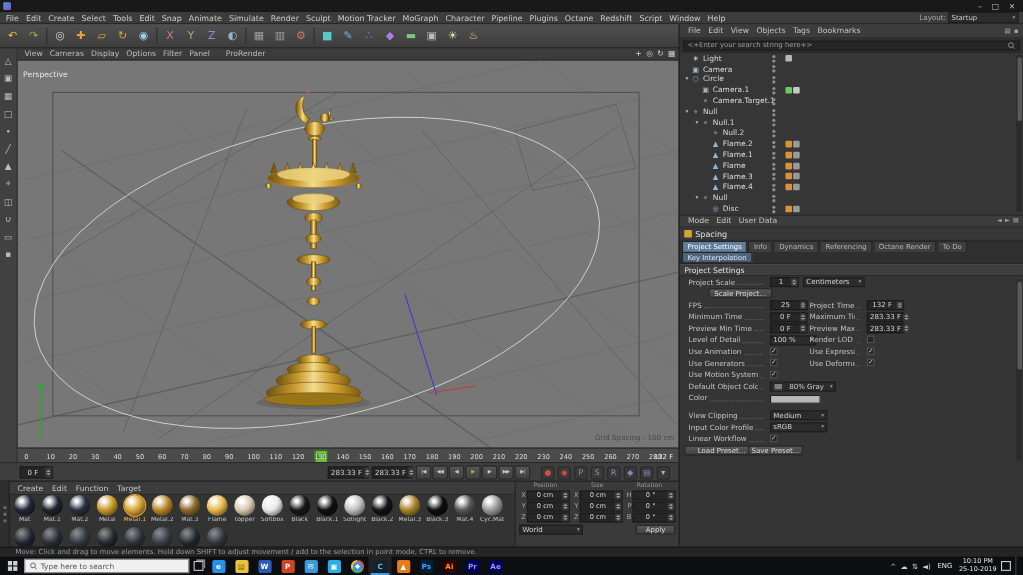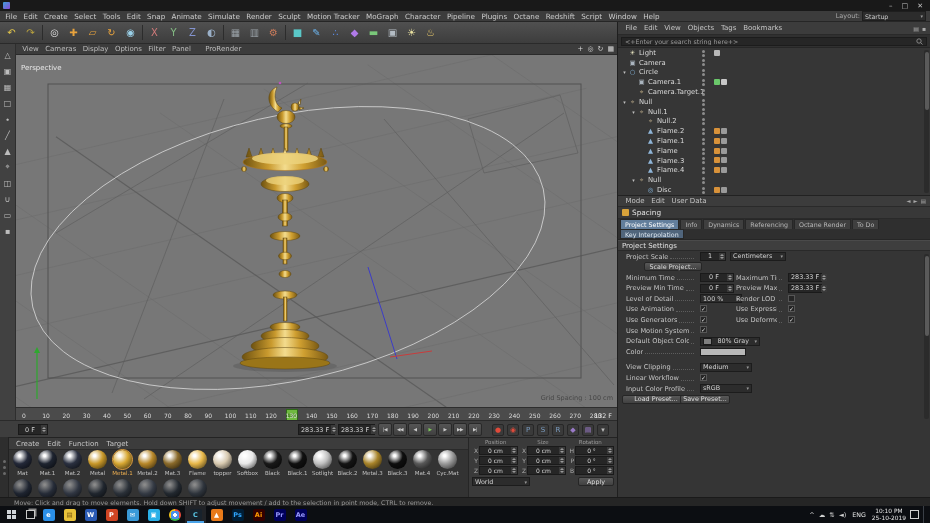--- a/index.html
+++ b/index.html
@@ -861,20 +861,44 @@
         <span class="drop" style="left: 112px; width: 56px;">
           <span>Centimeters</span>
           <span class="car">▾</span>
         </span>
       </div>
       <div class="am-row">
         <span class="btn" style="left: 26px; width: 58px; position: absolute;">Scale Project...</span>
       </div>
       <div class="am-row">
         <span class="flabel" style="left: 8px; width: 70px;">
+          <span class="txt">FPS</span>
+          <span class="dots"></span>
+        </span>
+        <span class="spin" style="width: 34px; position: absolute; left: 82px; height: 9px;">
+          <span class="sv">25</span>
+          <span class="arr">
+            <b class="up"></b>
+            <b class="dn"></b>
+          </span>
+        </span>
+        <span class="flabel" style="left: 118px; width: 48px;">
+          <span class="txt">Project Time</span>
+          <span class="dots"></span>
+        </span>
+        <span class="spin" style="width: 34px; position: absolute; left: 170px; height: 9px;">
+          <span class="sv">132 F</span>
+          <span class="arr">
+            <b class="up"></b>
+            <b class="dn"></b>
+          </span>
+        </span>
+      </div>
+      <div class="am-row">
+        <span class="flabel" style="left: 8px; width: 70px;">
           <span class="txt">Minimum Time</span>
           <span class="dots"></span>
         </span>
         <span class="spin" style="width: 34px; position: absolute; left: 82px; height: 9px;">
           <span class="sv">0 F</span>
           <span class="arr">
             <b class="up"></b>
             <b class="dn"></b>
           </span>
         </span>
@@ -984,54 +1008,61 @@
           <span class="txt">View Clipping</span>
           <span class="dots"></span>
         </span>
         <span class="drop" style="left: 82px; width: 52px;">
           <span>Medium</span>
           <span class="car">▾</span>
         </span>
       </div>
       <div class="am-row">
         <span class="flabel" style="left: 8px; width: 70px;">
-          <span class="txt">Linear Workflow</span>
-          <span class="dots"></span>
-        </span>
-        <span class="chk" style="left: 82px;">✓</span>
-      </div>
-      <div class="am-row">
-        <span class="flabel" style="left: 8px; width: 70px;">
           <span class="txt">Input Color Profile</span>
           <span class="dots"></span>
         </span>
         <span class="drop" style="left: 82px; width: 52px;">
           <span>sRGB</span>
           <span class="car">▾</span>
         </span>
+      </div>
+      <div class="am-row">
+        <span class="flabel" style="left: 8px; width: 70px;">
+          <span class="txt">Linear Workflow</span>
+          <span class="dots"></span>
+        </span>
+        <span class="chk" style="left: 82px;">✓</span>
       </div>
       <div class="am-row">
         <span class="btn" style="left: 4px; width: 68px; position: absolute;">Load Preset...</span>
         <span class="btn" style="left: 62px; width: 50px; position: absolute;">Save Preset...</span>
       </div>
     </div>
 </div>
 
 <div id="statusbar">
   <span>Move: Click and drag to move elements. Hold down SHIFT to adjust movement / add to the selection in point mode, CTRL to remove.</span>
 </div>
 
 <div id="taskbar">
   <div id="start-btn">
     <svg width="9" height="9" viewBox="0 0 9 9">
       <rect x="0" y="0" width="4" height="4" fill="#cfd4d9"></rect>
         <rect x="5" y="0" width="4" height="4" fill="#cfd4d9"></rect>
       <rect x="0" y="5" width="4" height="4" fill="#cfd4d9"></rect>
         <rect x="5" y="5" width="4" height="4" fill="#cfd4d9"></rect>
     </svg>
+  </div>
+  <div id="tb-search">
+    <svg width="7" height="7" viewBox="0 0 7 7">
+      <circle cx="3" cy="3" r="2.2" fill="none" stroke="#666" stroke-width="0.9"></circle>
+      <line x1="4.6" y1="4.6" x2="6.5" y2="6.5" stroke="#666" stroke-width="0.9"></line>
+    </svg>
+    <span>Type here to search</span>
   </div>
   <div id="task-view">
       <b></b>
     </div>
   <div id="app-icons" style="display:flex">
       <div class="app-cell">
         <span class="app-ico" style="background: rgb(42, 143, 232); color: rgb(255, 255, 255);">e</span>
       </div>
       <div class="app-cell">
         <span class="app-ico" style="background: rgb(232, 194, 58); color: rgb(122, 90, 16);">▤</span>

